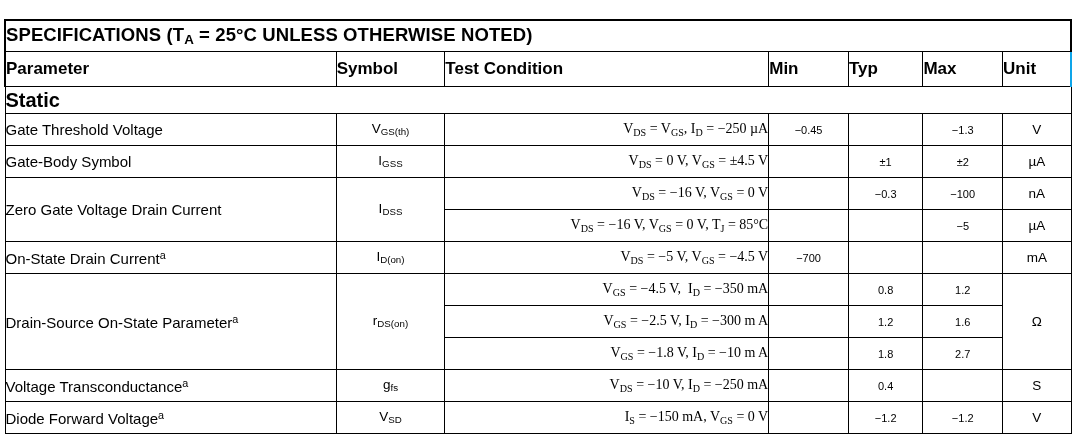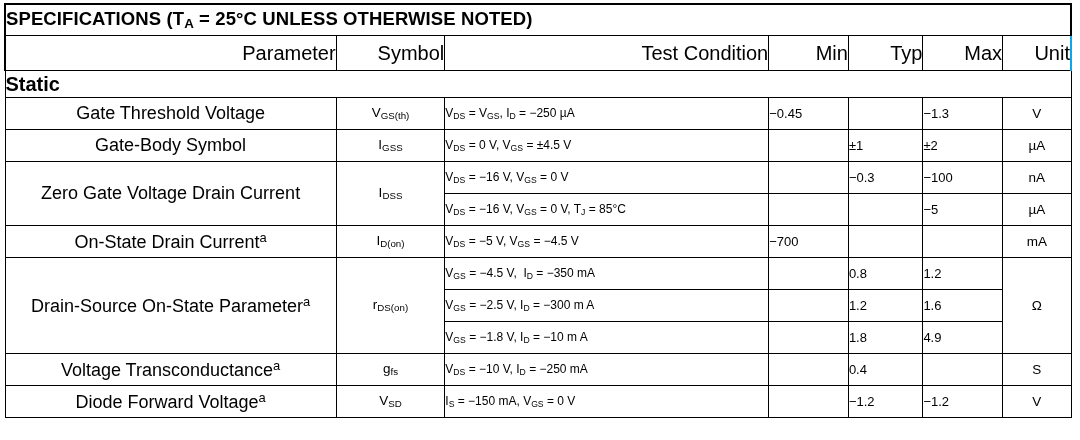--- a/index.html
+++ b/index.html
@@ -17,75 +17,76 @@
   .sheet {
     position: relative;
     width: 1080px;
     height: 440px;
     box-sizing: border-box;
   }
   table.spec {
     border-collapse: collapse;
     width: 1068px;
     margin-left: 4px;
-    margin-top: 3px;
+    margin-top: 19px;
     table-layout: fixed;
   }
   table.spec td, table.spec th {
     border: 1px solid #000000;
     padding: 0;
     vertical-align: middle;
   }
   
   .title-cell {
     border: 2px solid #000000 !important;
     border-bottom: 1px solid #000 !important;
     height: 30px;
     padding: 2px 8px 3px 8px;
     font-size: 18.5px;
     font-weight: bold;
     letter-spacing: 0.1px;
     white-space: nowrap;
   }
   .hdr-row th {
     height: 34px;
-    font-size: 20px;
-    font-weight: normal;
-    text-align: right;
+    font-size: 17px;
+    font-weight: bold;
+    text-align: left;
     border-left: 1px solid #000;
     border-right: 1px solid #000;
   }
   .hdr-row th.first { border-left: 2px solid #000; }
   .hdr-row th.last  { border-right: 2px solid #0ea5e9; }
 
   .section-row td {
     height: 26px;
     font-size: 20px;
     font-weight: bold;
     padding-left: 8px;
     border-left: 2px solid #000;
     border-right: 2px solid #000;
   }
   td.param {
     padding-left: 8px;
-    font-size: 18px;
-    text-align: center;
+    font-size: 15px;
+    text-align: left;
     border-left: 2px solid #000;
   }
   td.sym {
     text-align: center;
     font-size: 13.5px;
   }
   td.cond {
-    text-align: left;
-    font-size: 12px;
+    text-align: right;
+    font-size: 14px;
+    font-family: Liberation Serif, serif;
   }
   td.num {
-    text-align: left;
-    font-size: 13px;
+    text-align: center;
+    font-size: 11px;
   }
   td.unit {
     text-align: center;
     font-size: 13.5px;
     border-right: 2px solid #000;
   }
   tr.data td { height: 31px; }
   .bottom td { border-bottom: 2px solid #000; }
   sub {
     font-size: 0.72em;
@@ -193,21 +194,21 @@
       <tr class="data">
         <td class="cond nowrap">V<sub>GS</sub> = −2.5 V, I<sub>D</sub> = −300 m A</td>
         <td class="num"></td>
         <td class="num">1.2</td>
         <td class="num">1.6</td>
       </tr>
       <tr class="data">
         <td class="cond nowrap">V<sub>GS</sub> = −1.8 V, I<sub>D</sub> = −10 m A</td>
         <td class="num"></td>
         <td class="num">1.8</td>
-        <td class="num">4.9</td>
+        <td class="num">2.7</td>
       </tr>
 
       <tr class="data">
         <td class="param"><span>Voltage Transconductance</span><sup>a</sup></td>
         <td class="sym"><span>g</span><sub>fs</sub></td>
         <td class="cond nowrap">V<sub>DS</sub> = −10 V, I<sub>D</sub> = −250 mA</td>
         <td class="num"></td>
         <td class="num">0.4</td>
         <td class="num"></td>
         <td class="unit">S</td>

